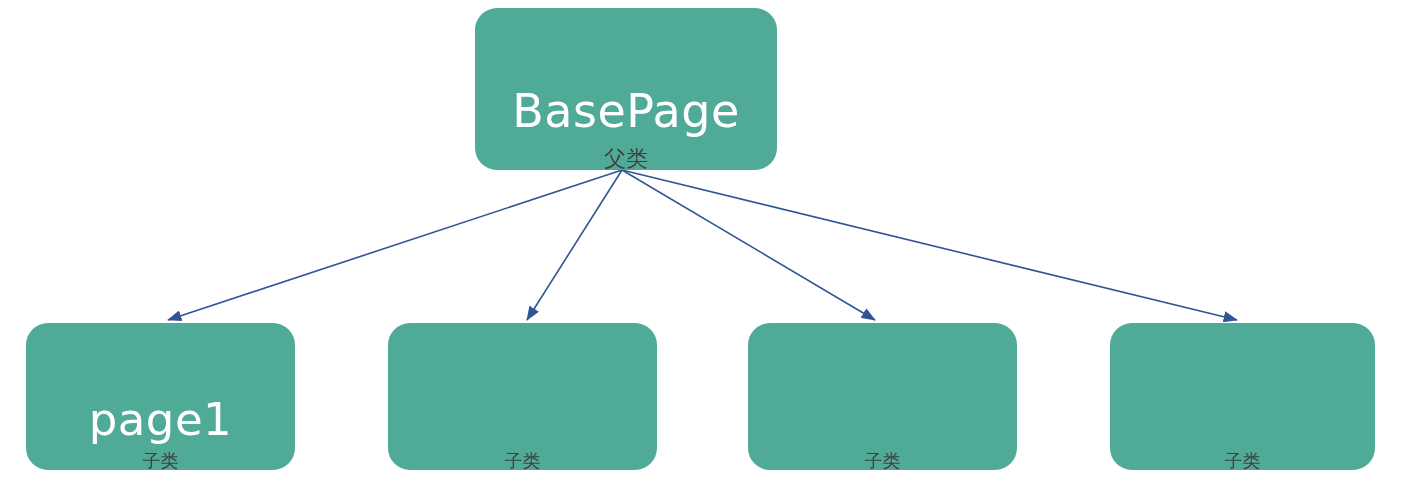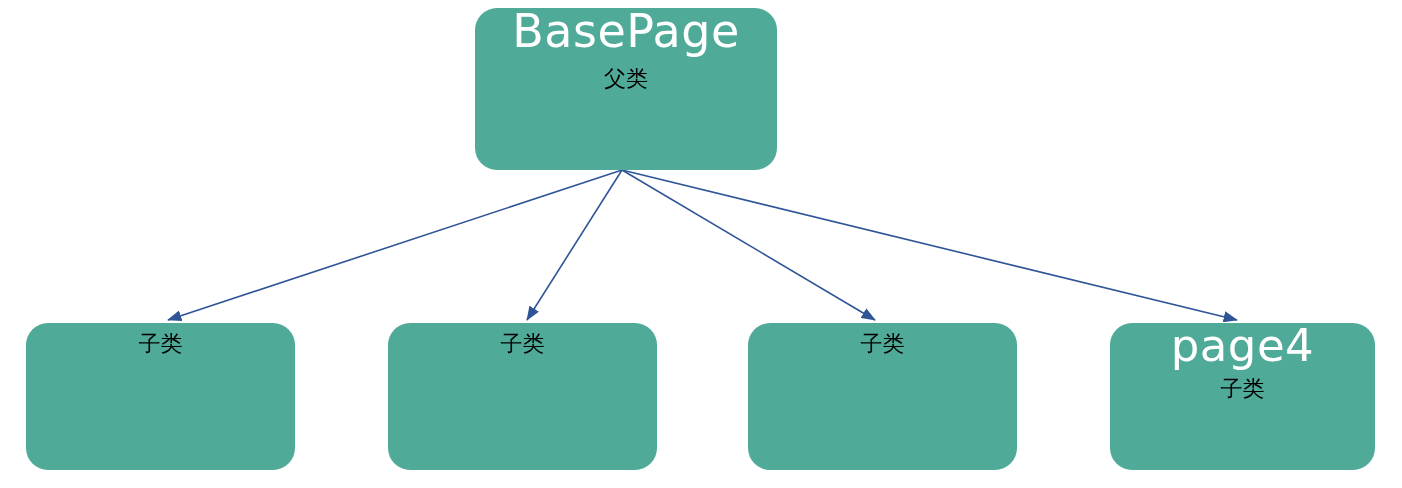--- a/index.html
+++ b/index.html
@@ -27,56 +27,56 @@
     pointer-events: none;
   }
   .node {
     position: absolute;
     box-sizing: border-box;
     background: #4FAA98;
     border-radius: 22px;
     display: flex;
     flex-direction: column;
     align-items: center;
-    justify-content: flex-start;
+    justify-content: flex-end;
     color: #ffffff;
     text-align: center;
     line-height: 1;
   }
   .node-title {
     font-size: 44px;
     font-weight: normal;
     letter-spacing: 0.5px;
     color: #ffffff;
     white-space: nowrap;
   }
   .node-subtitle {
     font-size: 21px;
     font-weight: normal;
-    color: #000000;
+    color: #404040;
     margin-top: 12px;
     white-space: nowrap;
   }
   
   #node-basepage {
     left: 475px;
     top: 8px;
     width: 302px;
     height: 162px;
   }
   #node-basepage .node-title { font-size: 46px; }
   #node-basepage .node-subtitle { font-size: 22px; margin-top: 14px; }
   
   .node-child {
     top: 323px;
     width: 269px;
     height: 147px;
   }
   .node-child .node-title { font-size: 45px; }
-  .node-child .node-subtitle { font-size: 22px; margin-top: 10px; }
+  .node-child .node-subtitle { font-size: 18px; margin-top: 10px; }
   #node-page1 { left: 26px; }
   #node-page2 { left: 388px; }
   #node-page3 { left: 748px; }
   #node-page4 { left: 1110px; width: 265px; }
 </style>
 </head>
 <body>
 
 <div id="canvas">
 
@@ -93,29 +93,29 @@
         <line x1="622" y1="170" x2="1237" y2="320" stroke="#2F5597" stroke-width="1.6" marker-end="url(#arrowhead)"></line>
       </g>
   </svg>
 
   <div class="node" id="node-basepage">
     <span class="node-title">BasePage</span>
     <span class="node-subtitle">父类</span>
   </div>
 
   <div class="node node-child" id="node-page1">
+    <span class="node-title">page1</span>
     <span class="node-subtitle">子类</span>
   </div>
 
   <div class="node node-child" id="node-page2">
     <span class="node-subtitle">子类</span>
   </div>
 
   <div class="node node-child" id="node-page3">
     <span class="node-subtitle">子类</span>
   </div>
 
   <div class="node node-child" id="node-page4">
-    <span class="node-title">page4</span>
     <span class="node-subtitle">子类</span>
   </div>
 
 </div>
 
 </body></html>

